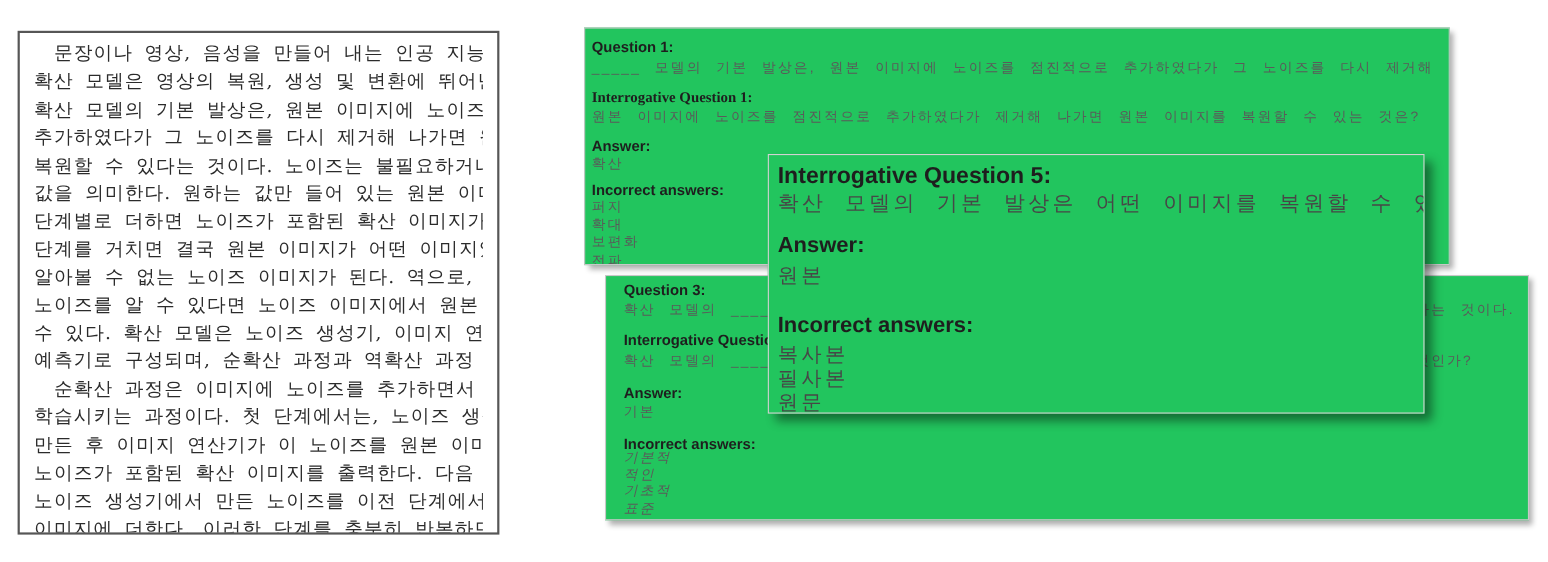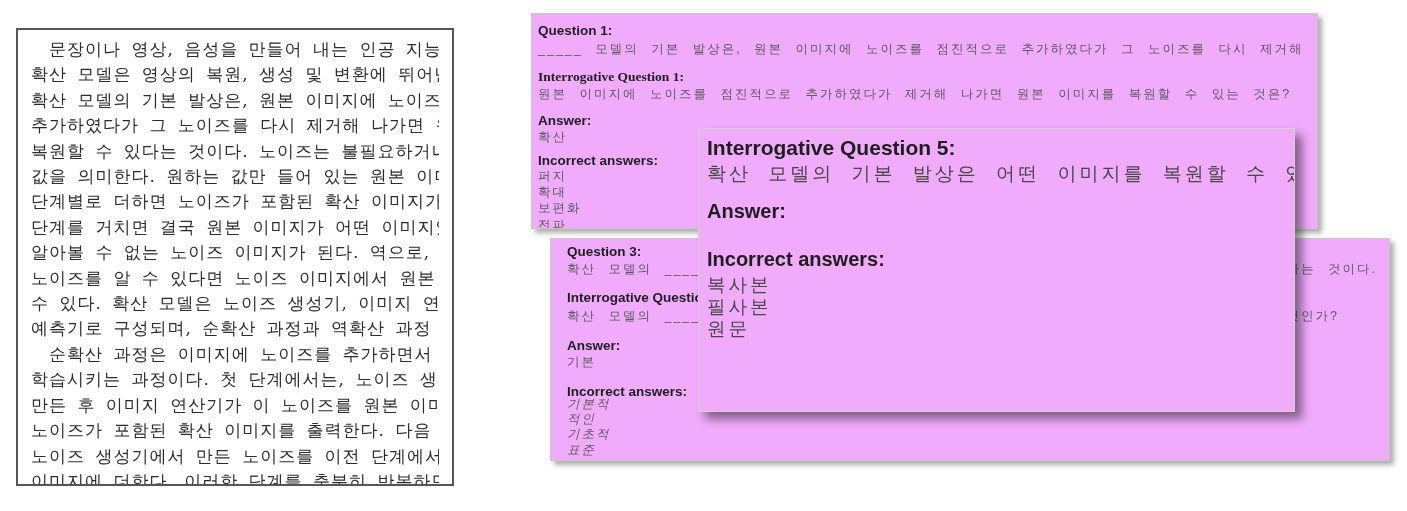--- a/index.html
+++ b/index.html
@@ -27,28 +27,29 @@
     font-family:"DejaVu Serif","Liberation Serif",serif;
     font-size:17px;color:var(--passage-text);
   }
   .passage-line{
     white-space:nowrap;line-height:25.4px;
     letter-spacing:1px;word-spacing:4px;overflow:hidden;
   }
 
   
   .card{
-    position:absolute;background:#f0abfc;overflow:hidden;
+    position:absolute;background:#22c55e;overflow:hidden;
     border:1px solid var(--card-border);
     box-shadow:4px 4px 5px rgba(0,0,0,0.32);
+    margin-top:12px;
   }
   #q1-card{left:531px;top:13px;width:787px;height:216px;padding:8px 10px 0 6px;z-index:1;}
   #q3-card{left:550px;top:238px;width:840px;height:223px;padding:4px 12px 0 16px;z-index:2;}
   #q5-overlay{
-    left:698px;top:128px;width:597px;height:284px;padding:6px 14px 0 8px;z-index:3;
+    left:698px;top:128px;width:597px;height:236px;padding:6px 14px 0 8px;z-index:3;
     border-color:#d2d2d2;
     box-shadow:7px 7px 9px rgba(0,0,0,0.45);
   }
 
   .q-label{font-weight:700;font-size:13.5px;line-height:17px;color:var(--label-color);white-space:nowrap;}
   .q-text{font-size:12.5px;line-height:15px;color:var(--content-color);letter-spacing:2px;word-spacing:7px;white-space:nowrap;}
   .q-list .q-item{font-size:12.5px;line-height:16.2px;color:var(--content-color);letter-spacing:2px;white-space:nowrap;}
 
   
   #q1-card .question-text{margin-top:3px;}
@@ -169,20 +170,21 @@
       <div class="q-item">기초적</div>
 
       <div class="q-item">표준</div>
     </div>
 </section>
 
 <section class="card" id="q5-overlay">
   <div class="q-label">Interrogative Question 5:</div>
   <div class="q-text">확산 모델의 기본 발상은 어떤 이미지를 복원할 수 있는가?</div>
   <div class="q-label sub answer-label">Answer:</div>
+  <div class="q-text answer-value">원본</div>
   <div class="q-label sub incorrect-label">Incorrect answers:</div>
   <div class="q-list">
 
 
       <div class="q-item">복사본</div>
 
       <div class="q-item">필사본</div>
 
       <div class="q-item">원문</div>
     </div>

